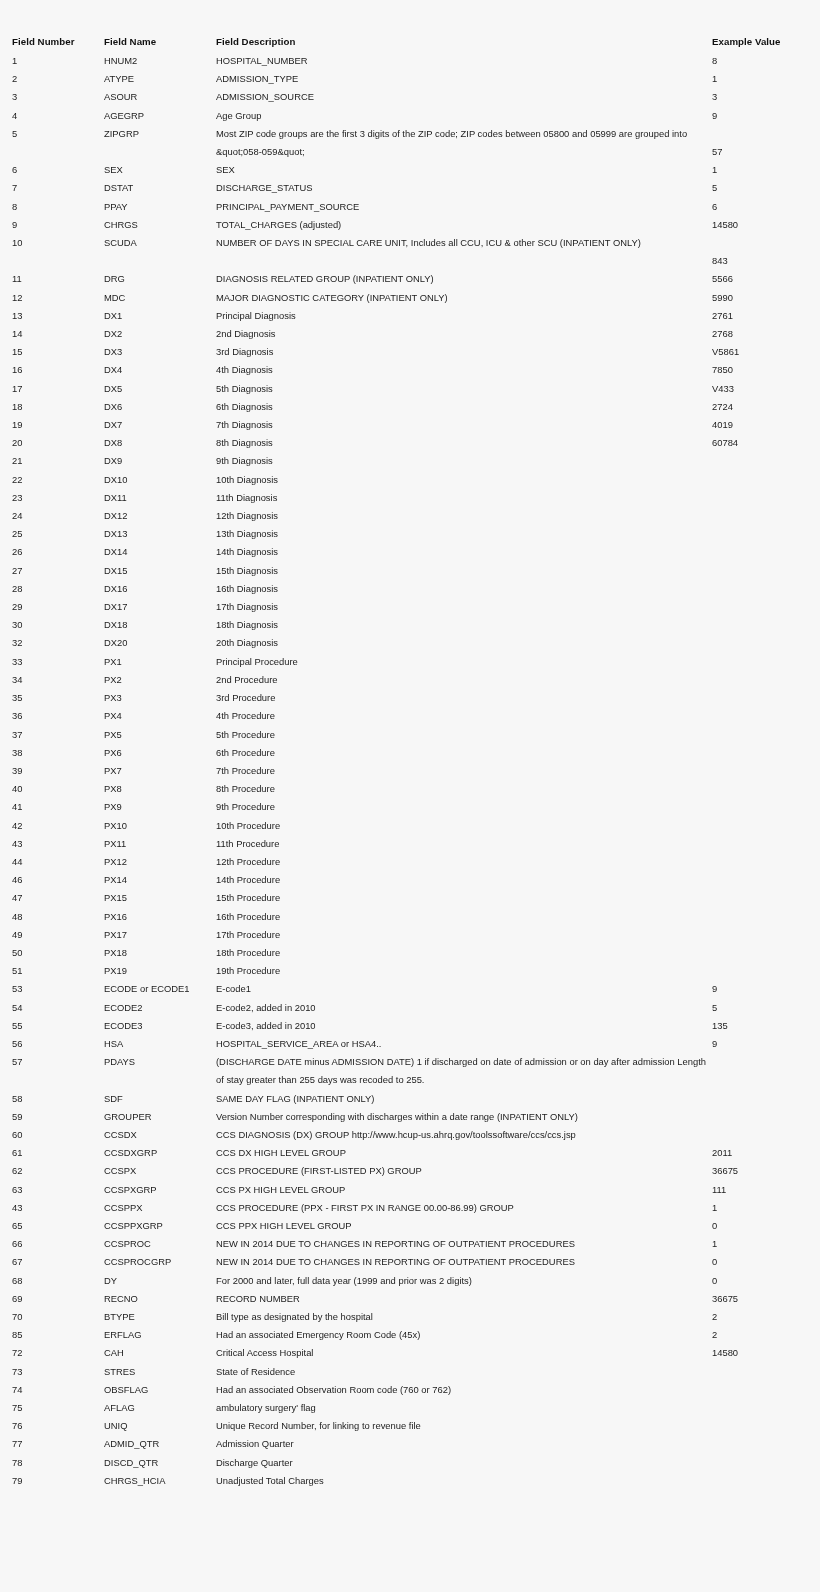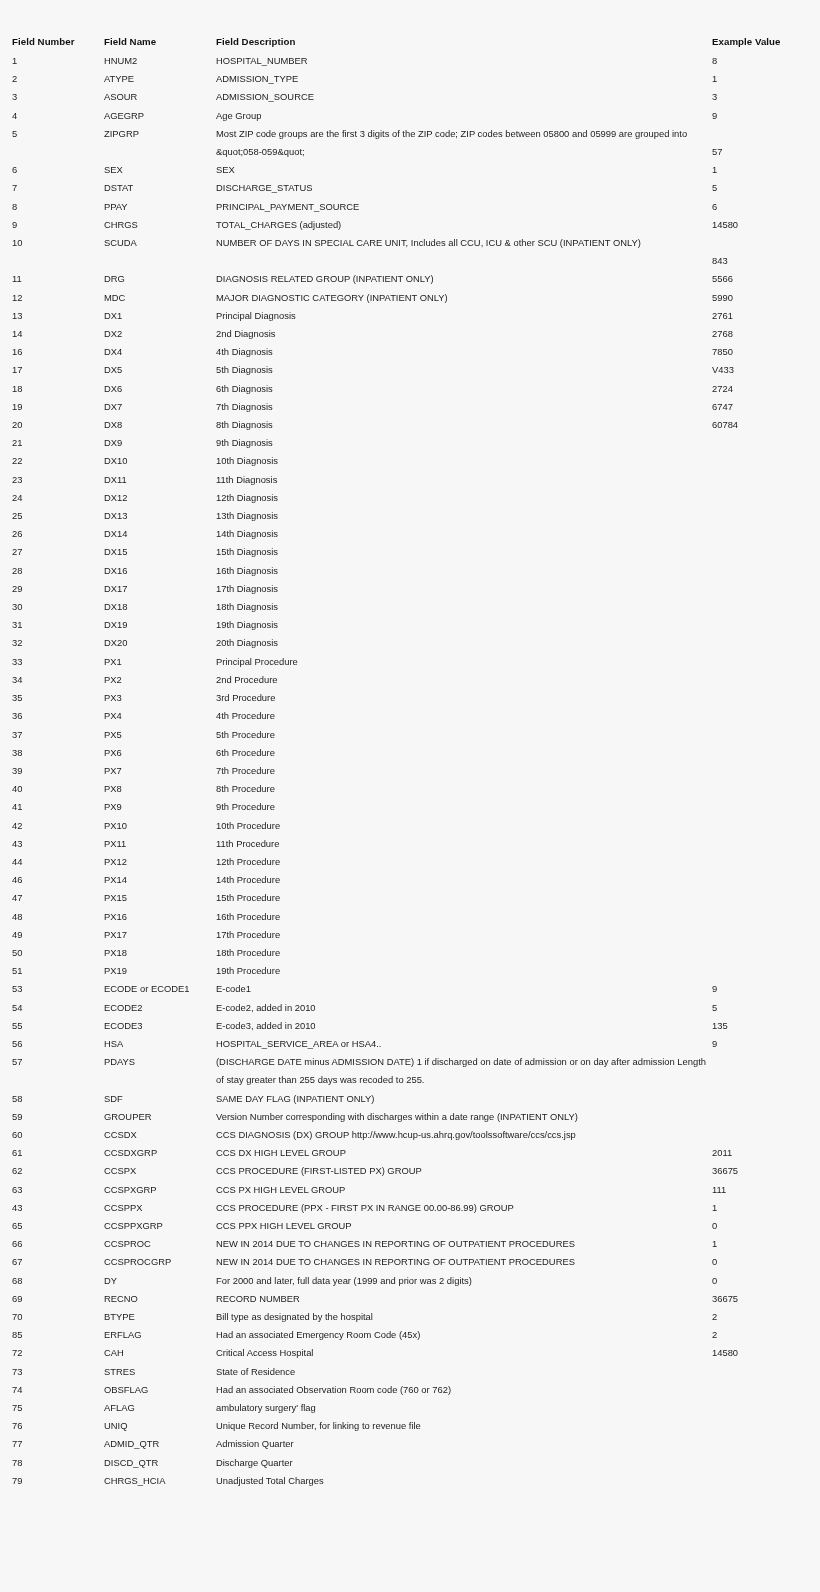--- a/index.html
+++ b/index.html
@@ -167,20 +167,26 @@
           <td class="desc">Principal Diagnosis</td>
           <td class="val">2761</td>
         </tr>
         <tr>
           <td class="num">14</td>
           <td class="name">DX2</td>
           <td class="desc">2nd Diagnosis</td>
           <td class="val">2768</td>
         </tr>
         <tr>
+          <td class="num">15</td>
+          <td class="name">DX3</td>
+          <td class="desc">3rd Diagnosis</td>
+          <td class="val">V5861</td>
+        </tr>
+        <tr>
           <td class="num">16</td>
           <td class="name">DX4</td>
           <td class="desc">4th Diagnosis</td>
           <td class="val">7850</td>
         </tr>
         <tr>
           <td class="num">17</td>
           <td class="name">DX5</td>
           <td class="desc">5th Diagnosis</td>
           <td class="val">V433</td>
@@ -188,21 +194,21 @@
         <tr>
           <td class="num">18</td>
           <td class="name">DX6</td>
           <td class="desc">6th Diagnosis</td>
           <td class="val">2724</td>
         </tr>
         <tr>
           <td class="num">19</td>
           <td class="name">DX7</td>
           <td class="desc">7th Diagnosis</td>
-          <td class="val">6747</td>
+          <td class="val">4019</td>
         </tr>
         <tr>
           <td class="num">20</td>
           <td class="name">DX8</td>
           <td class="desc">8th Diagnosis</td>
           <td class="val">60784</td>
         </tr>
         <tr>
           <td class="num">21</td>
           <td class="name">DX9</td>
@@ -254,26 +260,20 @@
         <tr>
           <td class="num">29</td>
           <td class="name">DX17</td>
           <td class="desc">17th Diagnosis</td>
           <td class="val"></td>
         </tr>
         <tr>
           <td class="num">30</td>
           <td class="name">DX18</td>
           <td class="desc">18th Diagnosis</td>
-          <td class="val"></td>
-        </tr>
-        <tr>
-          <td class="num">31</td>
-          <td class="name">DX19</td>
-          <td class="desc">19th Diagnosis</td>
           <td class="val"></td>
         </tr>
         <tr>
           <td class="num">32</td>
           <td class="name">DX20</td>
           <td class="desc">20th Diagnosis</td>
           <td class="val"></td>
         </tr>
         <tr>
           <td class="num">33</td>

